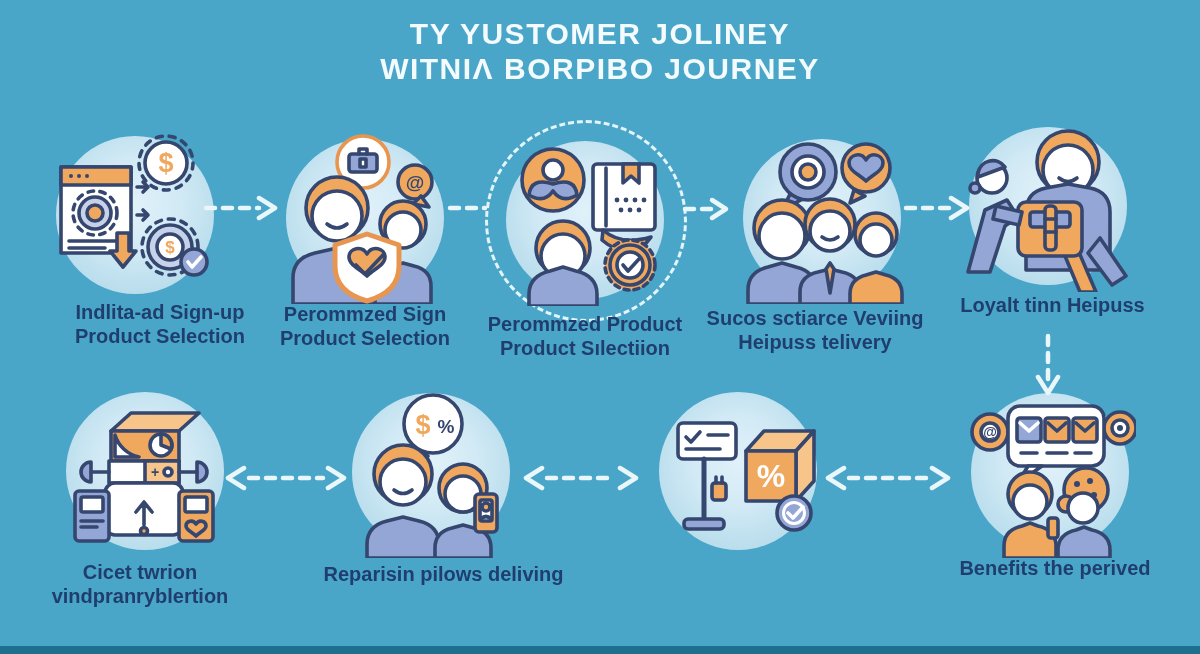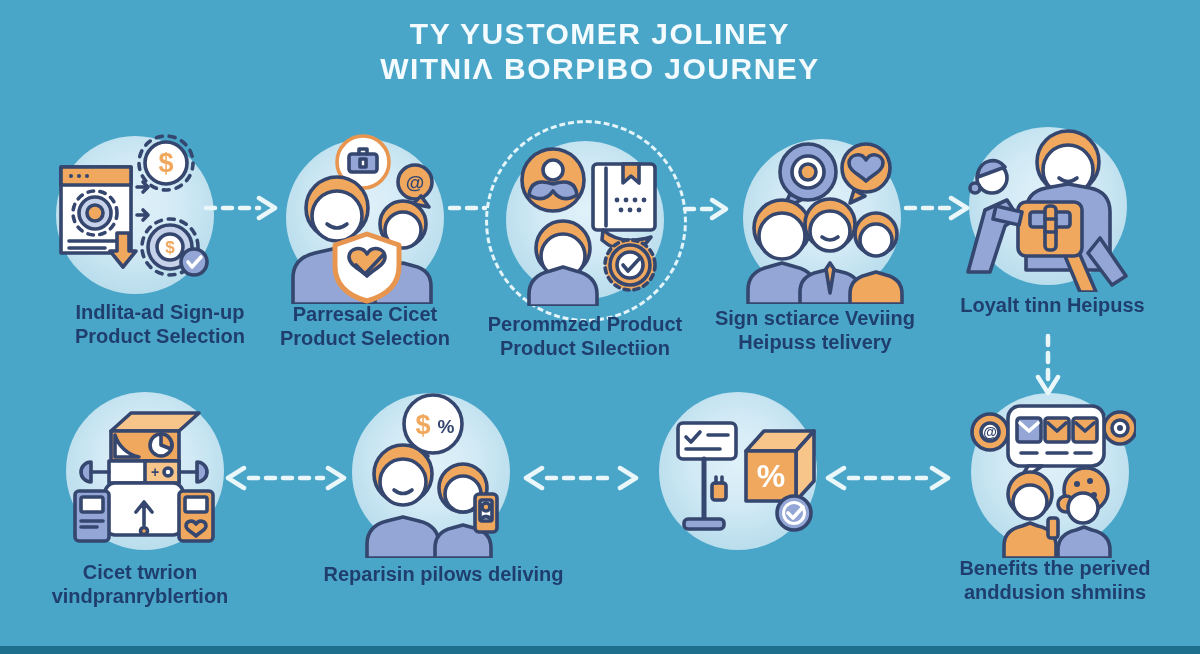--- a/index.html
+++ b/index.html
@@ -330,42 +330,41 @@
         <line class="dash" x1="27" y1="13" x2="105" y2="13"></line>
         <path d="M110 3 L126 13 L110 23"></path>
       </svg>
   </div>
 
   <div class="label" style="left:25px;top:300px;width:270px">
     <div>Indlita-ad Sign-up</div>
     <div>Product Selection</div>
   </div>
   <div class="label" style="left:245px;top:302px;width:240px">
-    <div>Parresale Cicet</div>
+    <div>Perommzed Sign</div>
     <div>Product Selection</div>
   </div>
   <div class="label" style="left:465px;top:312px;width:240px">
     <div>Perommzed Product</div>
     <div>Product Sılectiion</div>
   </div>
   <div class="label" style="left:690px;top:306px;width:250px">
-    <div>Sign sctiarce Veviing</div>
+    <div>Sucos sctiarce Veviing</div>
     <div>Heipuss telivery</div>
   </div>
   <div class="label" style="left:935px;top:293px;width:235px">
     <div>Loyalt tinn Heipuss</div>
     <div></div>
   </div>
   <div class="label" style="left:15px;top:560px;width:250px">
     <div>Cicet twrion</div>
     <div>vindpranryblertion</div>
   </div>
   <div class="label" style="left:311px;top:562px;width:265px">
     <div>Reparisin pilows deliving</div>
     <div></div>
   </div>
   <div class="label" style="left:925px;top:556px;width:260px">
     <div>Benefits the perived</div>
-    <div>anddusion shmiins</div>
   </div>
 
   <div class="bottom-strip"></div>
 </div>
 
 </body></html>

